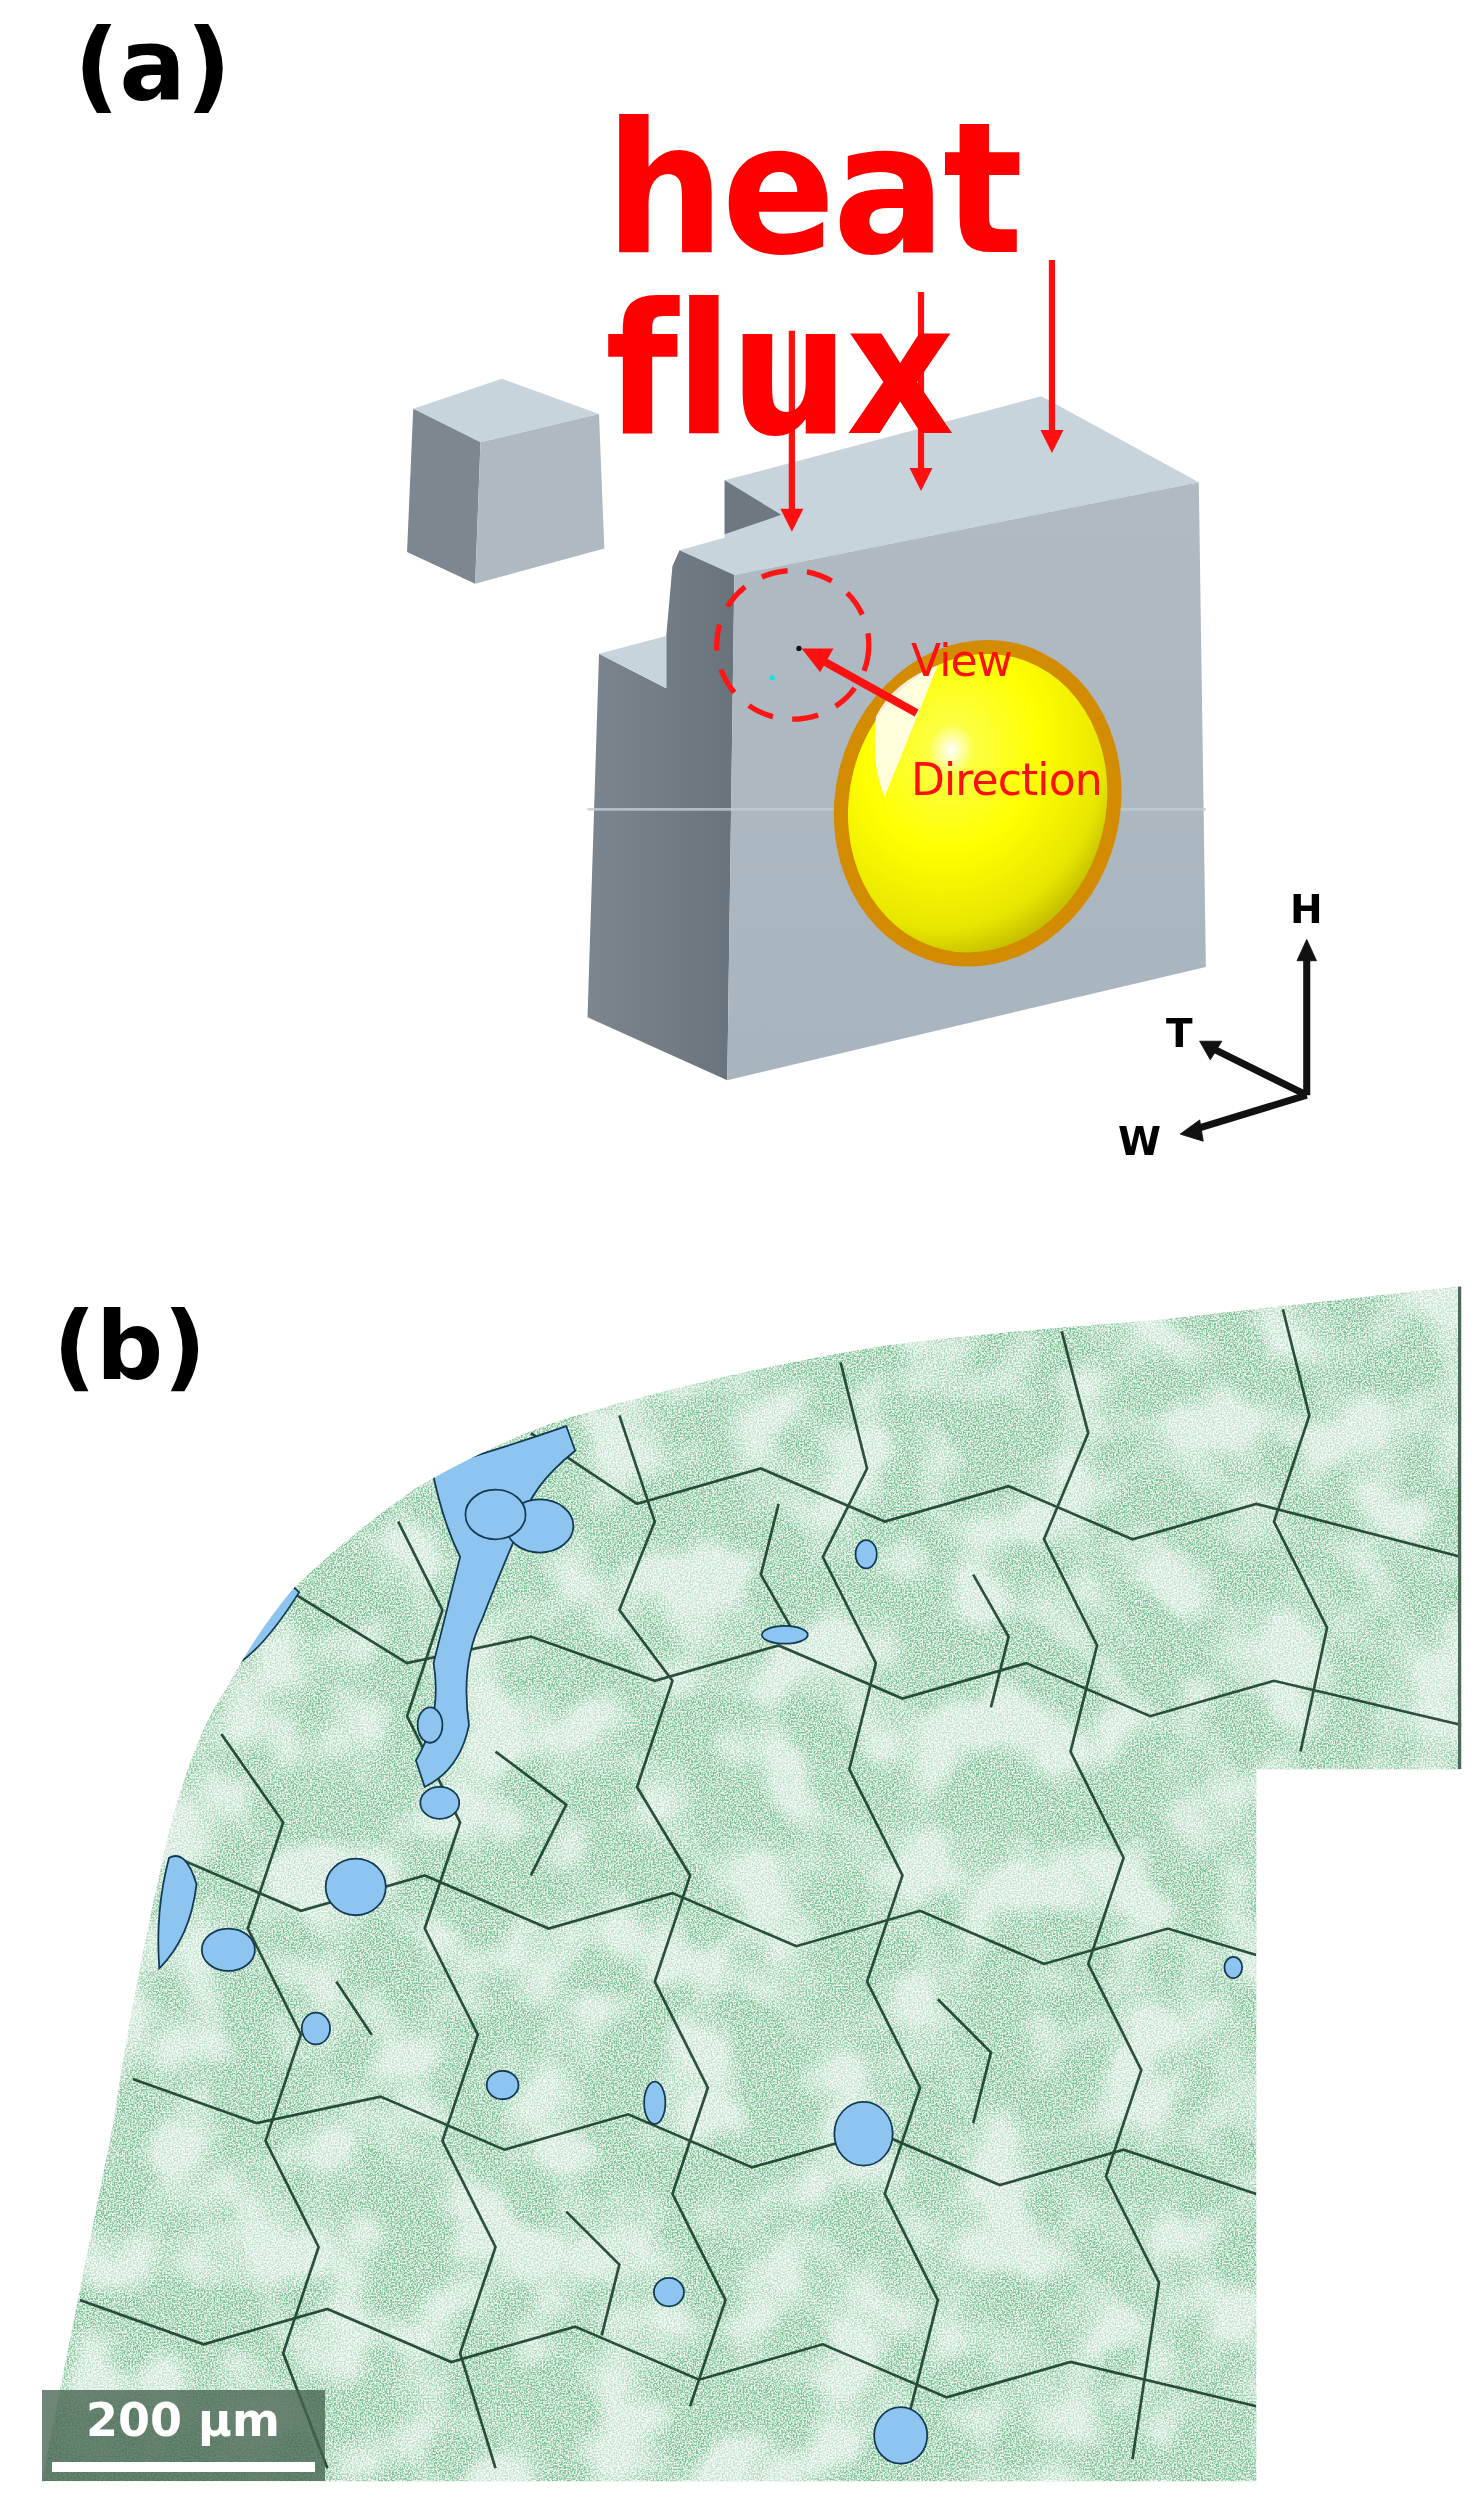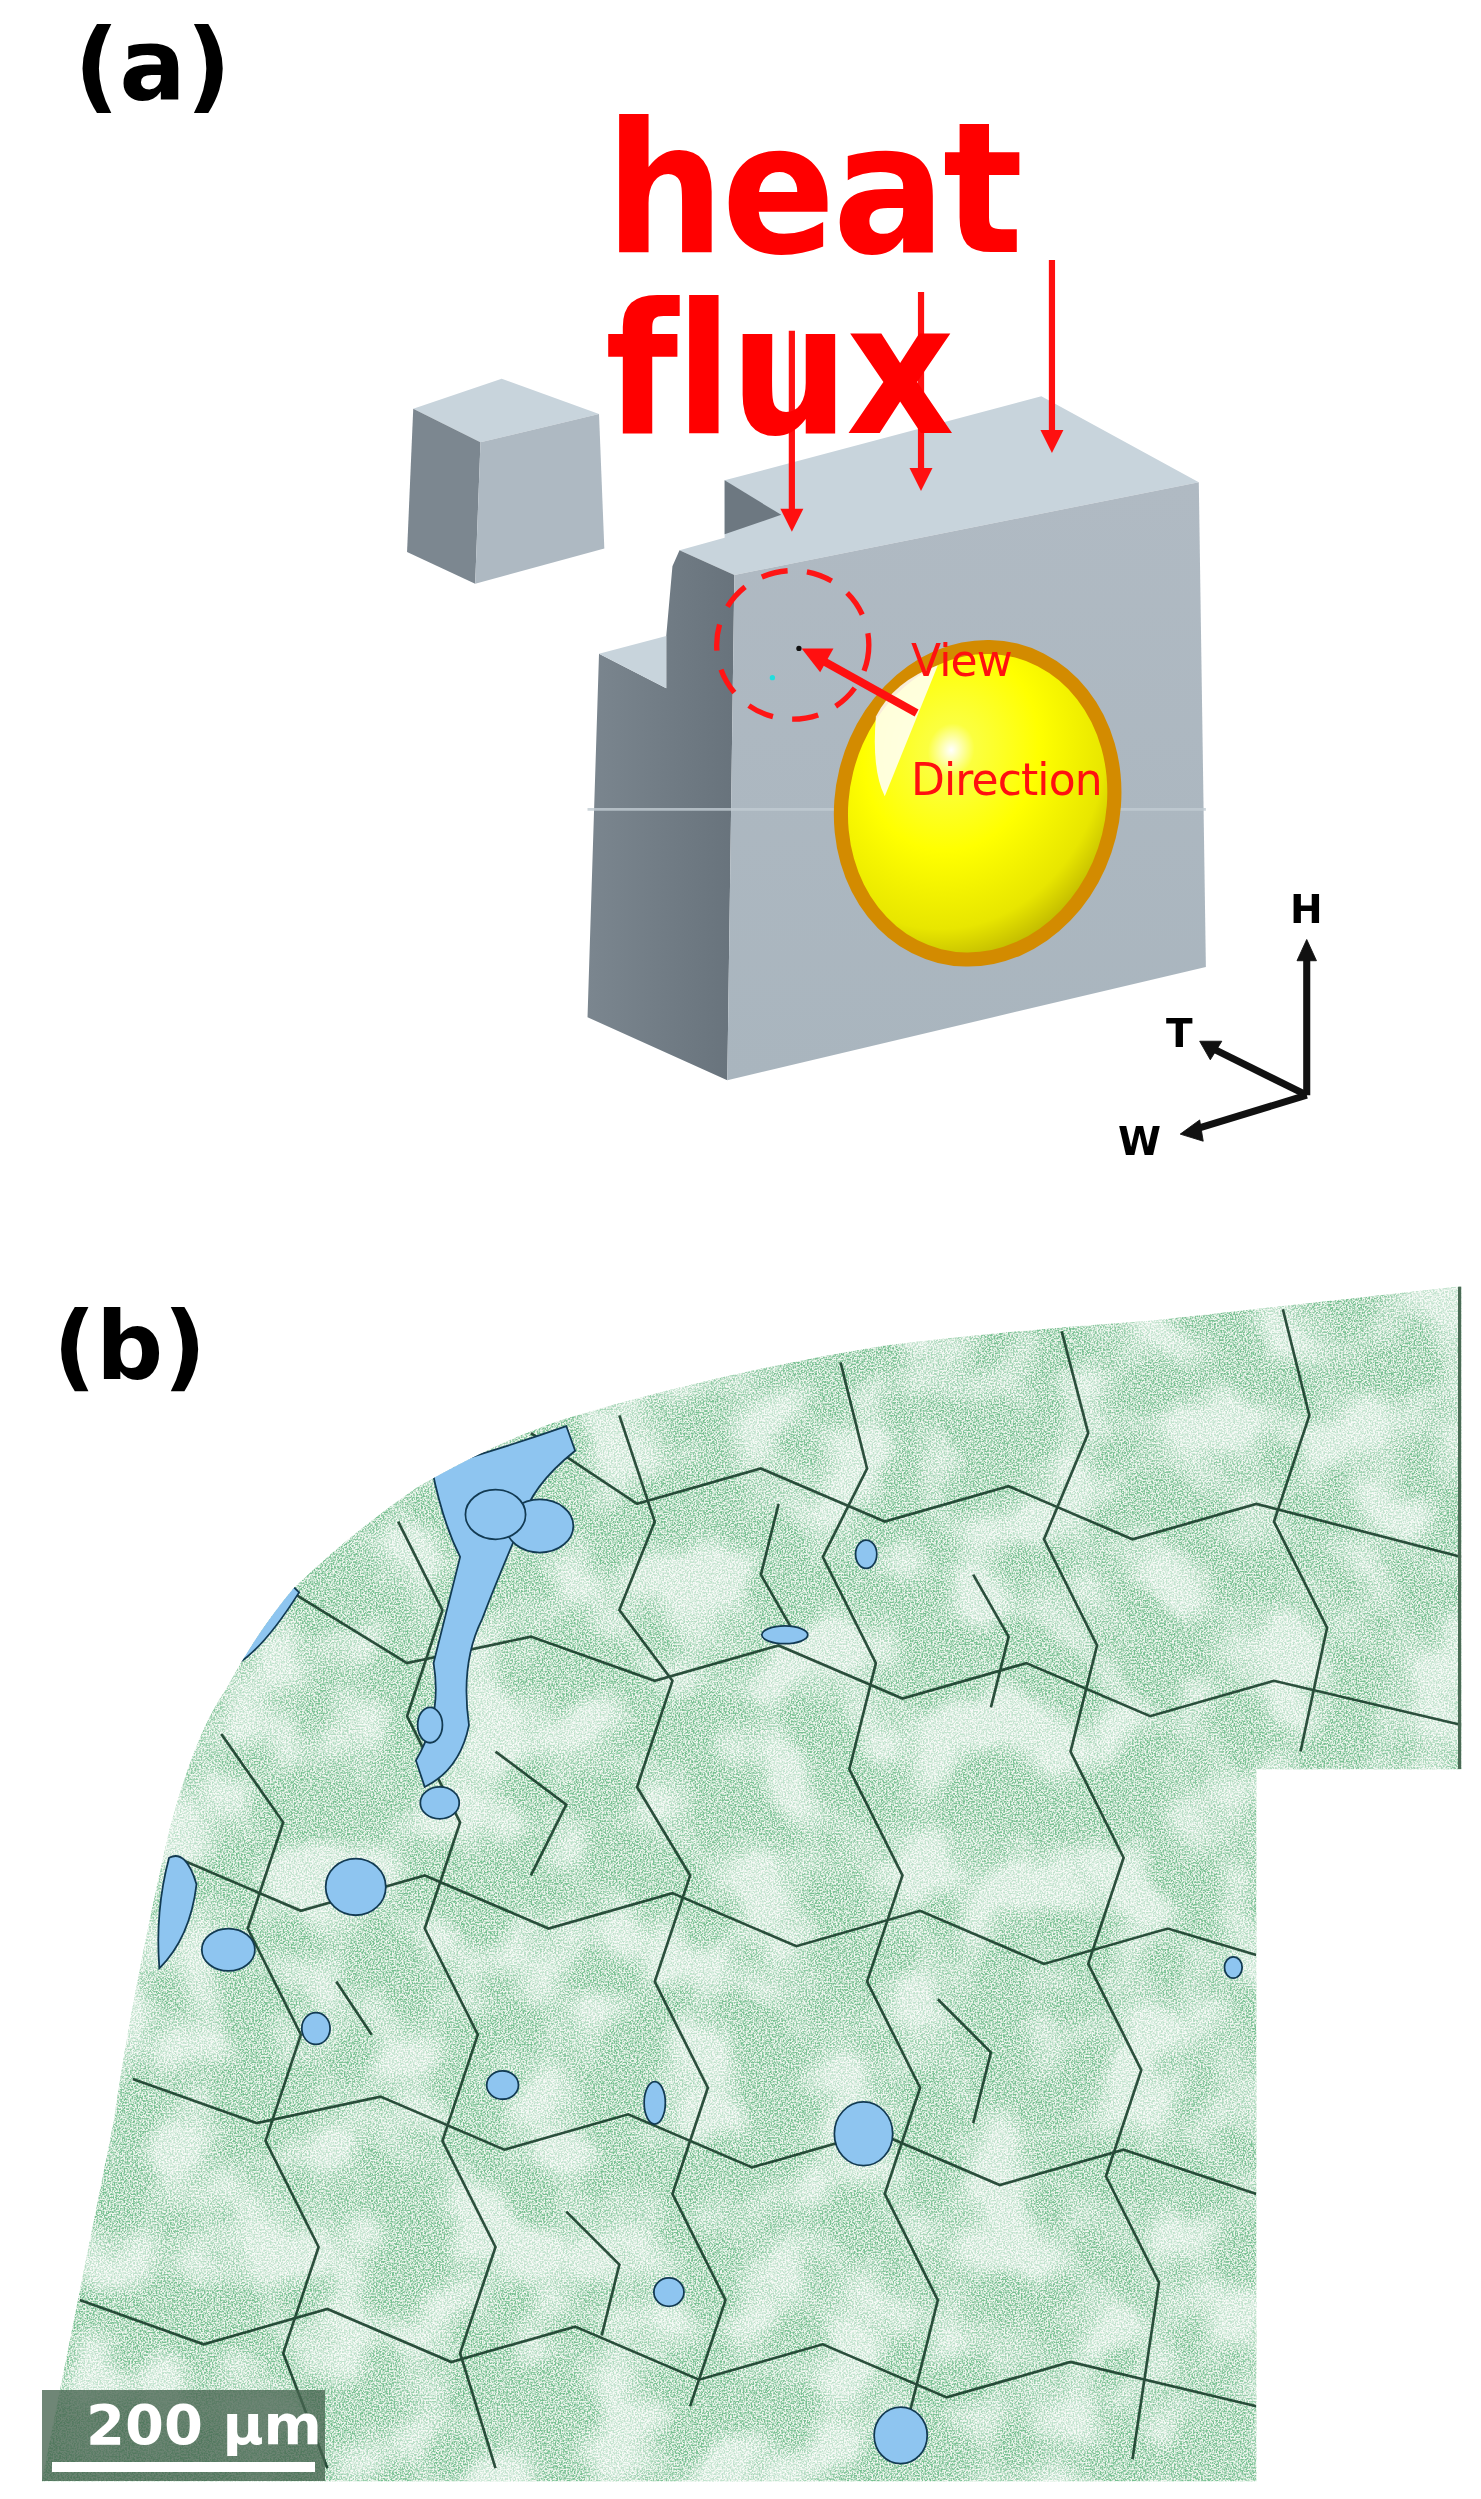--- a/index.html
+++ b/index.html
@@ -10,21 +10,21 @@
   .heat { position:absolute; left:605px; top:99px; font-family:"DejaVu Sans", sans-serif; font-weight:bold; font-size:181px; color:#ff0000; letter-spacing:-3.5px; line-height:1; transform:scaleX(0.93); transform-origin:left top; }
   .view-lbl { position:absolute; color:#ff1010; font-family:"DejaVu Sans", sans-serif; font-size:44px; line-height:1; letter-spacing:-0.9px; }
   #view1 { left:911px; top:639px; }
   #view2 { left:911px; top:758px; }
   .axis-lbl { position:absolute; font-family:"DejaVu Sans", sans-serif; font-weight:bold; font-size:39px; color:#000; line-height:1; }
   #ax-h { left:1290px; top:890px; }
   #ax-t { left:1166px; top:1014px; }
   #ax-w { left:1118px; top:1122px; }
   svg { position:absolute; left:0; top:0; }
   .scalebar { position:absolute; left:42px; top:2390px; width:283px; height:91px; background:rgba(70,100,80,0.78); }
-  .scalebar-text { position:absolute; left:44px; top:7px; font-family:"DejaVu Sans", sans-serif; font-weight:bold; font-size:56px; color:#ffffff; line-height:1; }
+  .scalebar-text { position:absolute; left:44px; top:7px; font-family:"DejaVu Sans", sans-serif; font-weight:bold; font-size:46px; color:#ffffff; line-height:1; }
   .scalebar-line { position:absolute; left:9.7px; top:72px; width:263px; height:9.7px; background:#ffffff; }
 </style>
 </head>
 <body>
 
 <svg width="1482" height="2500" viewBox="0 0 1675 2826">
   <defs>
     <linearGradient id="sideGrad" x1="0" y1="0" x2="1" y2="0">
       <stop offset="0" stop-color="#7b868f"></stop>
       <stop offset="1" stop-color="#68737c"></stop>

